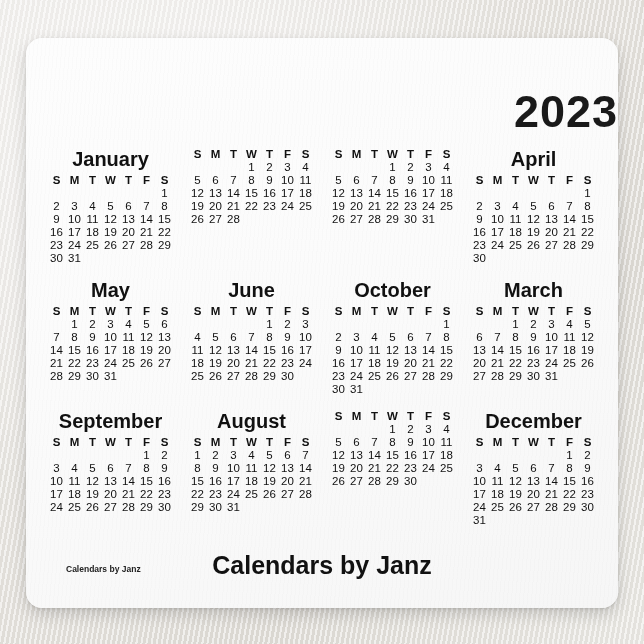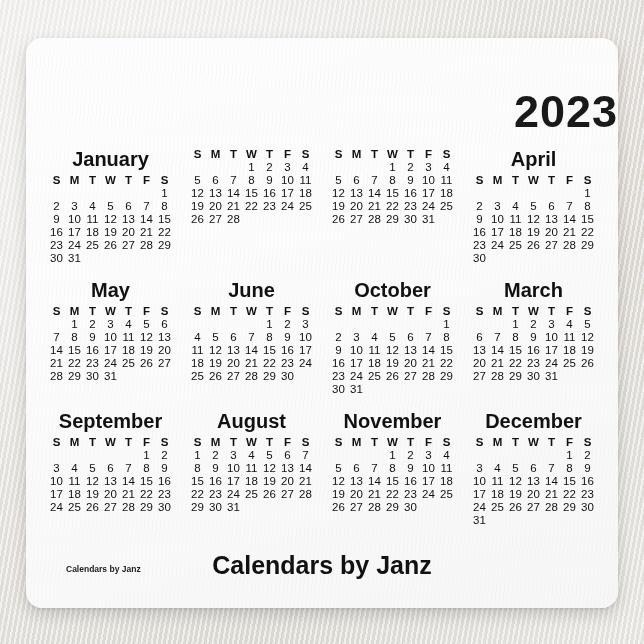--- a/index.html
+++ b/index.html
@@ -776,21 +776,20 @@
                 <td>31</td>
                 <td></td>
                 <td></td>
                 <td></td>
                 <td></td>
               </tr>
             </tbody>
           </table>
         </div>
         <div class="month">
-          <div class="month-name">November</div>
           <table class="cal">
             <thead>
               <tr>
                 <th>S</th>
                 <th>M</th>
                 <th>T</th>
                 <th>W</th>
                 <th>T</th>
                 <th>F</th>
                 <th>S</th>

